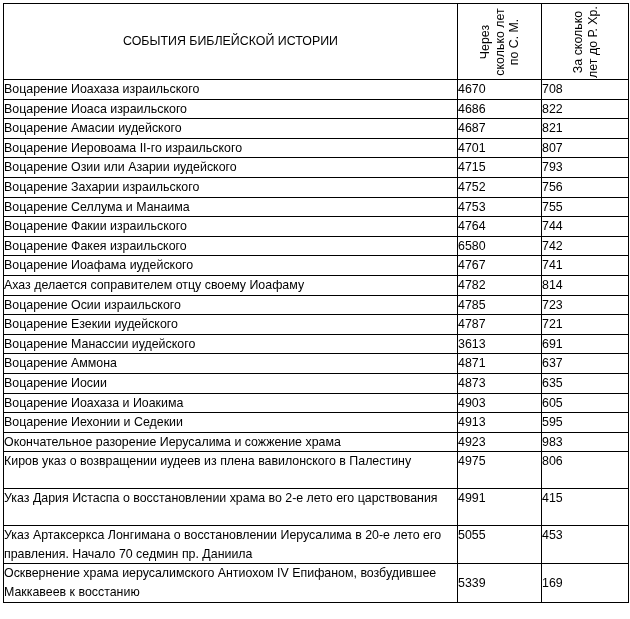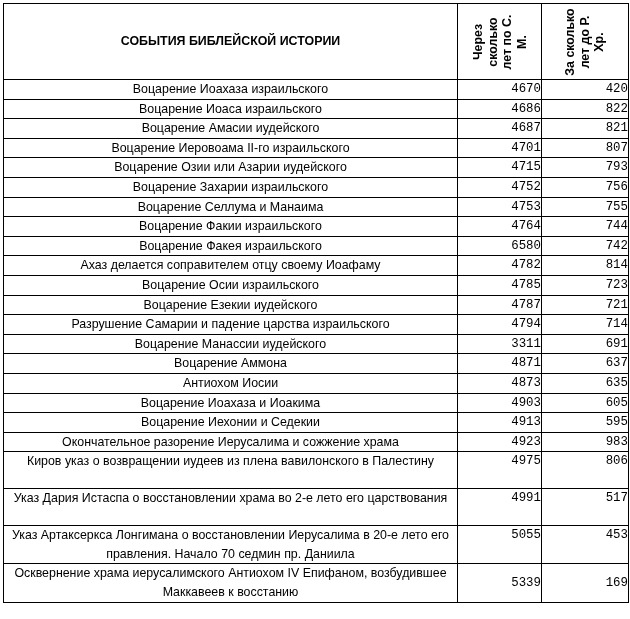--- a/index.html
+++ b/index.html
@@ -28,21 +28,21 @@
     table.chrono col.c-bc { width: 87px; }
     table.chrono th, table.chrono td {
       border: 1px solid #000000;
       padding: 0;
       font-size: 12.4px;
       line-height: 18.6px;
       overflow: hidden;
     }
     table.chrono thead th {
       height: 75px;
-      font-weight: bold;
+      font-weight: normal;
       font-size: 12.4px;
     }
     th.h-event {
       text-align: center;
       vertical-align: middle;
     }
     th.h-rot {
       position: relative;
     }
     th.h-rot .rot {
@@ -50,30 +50,29 @@
       left: 50%;
       top: 50%;
       width: 72px;
       transform: translate(-50%, -50%) rotate(-90deg);
       text-align: center;
       line-height: 14.5px;
       font-size: 12.4px;
       white-space: normal;
     }
     td.event {
-      text-align: center;
+      text-align: left;
       padding-left: 7px;
       padding-right: 4px;
       vertical-align: top;
     }
     td.num {
-      text-align: right;
+      text-align: left;
       padding-right: 5px;
       vertical-align: top;
-      font-family: Liberation Mono, monospace;
     }
     tr.single td { height: 18px; }
     tr.double td { height: 36px; }
     tr.valign-mid td.num { vertical-align: middle; }
   </style>
 </head>
 <body>
 
 <table class="chrono">
   <colgroup>
@@ -89,21 +88,21 @@
       </th>
       <th class="h-rot">
         <div class="rot">За сколько лет до Р. Хр.</div>
       </th>
     </tr>
   </thead>
   <tbody>
     <tr class="single">
       <td class="event">Воцарение Иоахаза израильского</td>
       <td class="num">4670</td>
-      <td class="num">420</td>
+      <td class="num">708</td>
     </tr>
     <tr class="single">
       <td class="event">Воцарение Иоаса израильского</td>
       <td class="num">4686</td>
       <td class="num">822</td>
     </tr>
     <tr class="single">
       <td class="event">Воцарение Амасии иудейского</td>
       <td class="num">4687</td>
       <td class="num">821</td>
@@ -132,51 +131,51 @@
       <td class="event">Воцарение Факии израильского</td>
       <td class="num">4764</td>
       <td class="num">744</td>
     </tr>
     <tr class="single">
       <td class="event">Воцарение Факея израильского</td>
       <td class="num">6580</td>
       <td class="num">742</td>
     </tr>
     <tr class="single">
+      <td class="event">Воцарение Иоафама иудейского</td>
+      <td class="num">4767</td>
+      <td class="num">741</td>
+    </tr>
+    <tr class="single">
       <td class="event">Ахаз делается соправителем отцу своему Иоафаму</td>
       <td class="num">4782</td>
       <td class="num">814</td>
     </tr>
     <tr class="single">
       <td class="event">Воцарение Осии израильского</td>
       <td class="num">4785</td>
       <td class="num">723</td>
     </tr>
     <tr class="single">
       <td class="event">Воцарение Езекии иудейского</td>
       <td class="num">4787</td>
       <td class="num">721</td>
     </tr>
     <tr class="single">
-      <td class="event">Разрушение Самарии и падение царства израильского</td>
-      <td class="num">4794</td>
-      <td class="num">714</td>
-    </tr>
-    <tr class="single">
       <td class="event">Воцарение Манассии иудейского</td>
-      <td class="num">3311</td>
+      <td class="num">3613</td>
       <td class="num">691</td>
     </tr>
     <tr class="single">
       <td class="event">Воцарение Аммона</td>
       <td class="num">4871</td>
       <td class="num">637</td>
     </tr>
     <tr class="single">
-      <td class="event">Антиохом Иосии</td>
+      <td class="event">Воцарение Иосии</td>
       <td class="num">4873</td>
       <td class="num">635</td>
     </tr>
     <tr class="single">
       <td class="event">Воцарение Иоахаза и Иоакима</td>
       <td class="num">4903</td>
       <td class="num">605</td>
     </tr>
     <tr class="single">
       <td class="event">Воцарение Иехонии и Седекии</td>
@@ -189,21 +188,21 @@
       <td class="num">983</td>
     </tr>
     <tr class="double">
       <td class="event">Киров указ о возвращении иудеев из плена вавилонского в Палестину</td>
       <td class="num">4975</td>
       <td class="num">806</td>
     </tr>
     <tr class="double">
       <td class="event">Указ Дария Истаспа о восстановлении храма во 2-е лето его царствования</td>
       <td class="num">4991</td>
-      <td class="num">517</td>
+      <td class="num">415</td>
     </tr>
     <tr class="double">
       <td class="event">Указ Артаксеркса Лонгимана о восстановлении Иерусалима в 20-е лето его правления. Начало 70 седмин пр. Даниила</td>
       <td class="num">5055</td>
       <td class="num">453</td>
     </tr>
     <tr class="double valign-mid">
       <td class="event">Осквернение храма иерусалимского Антиохом IV Епифаном, возбудившее Маккавеев к восстанию</td>
       <td class="num">5339</td>
       <td class="num">169</td>

